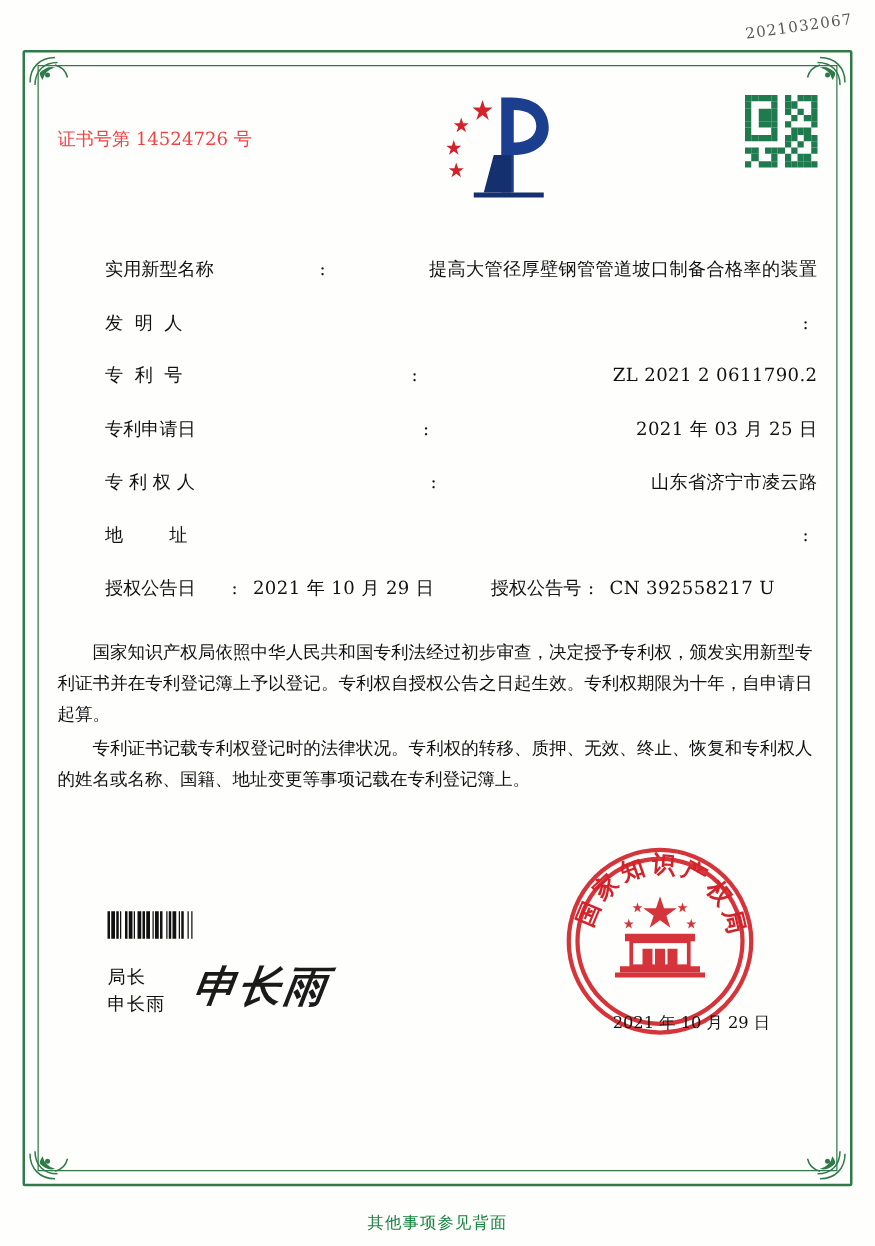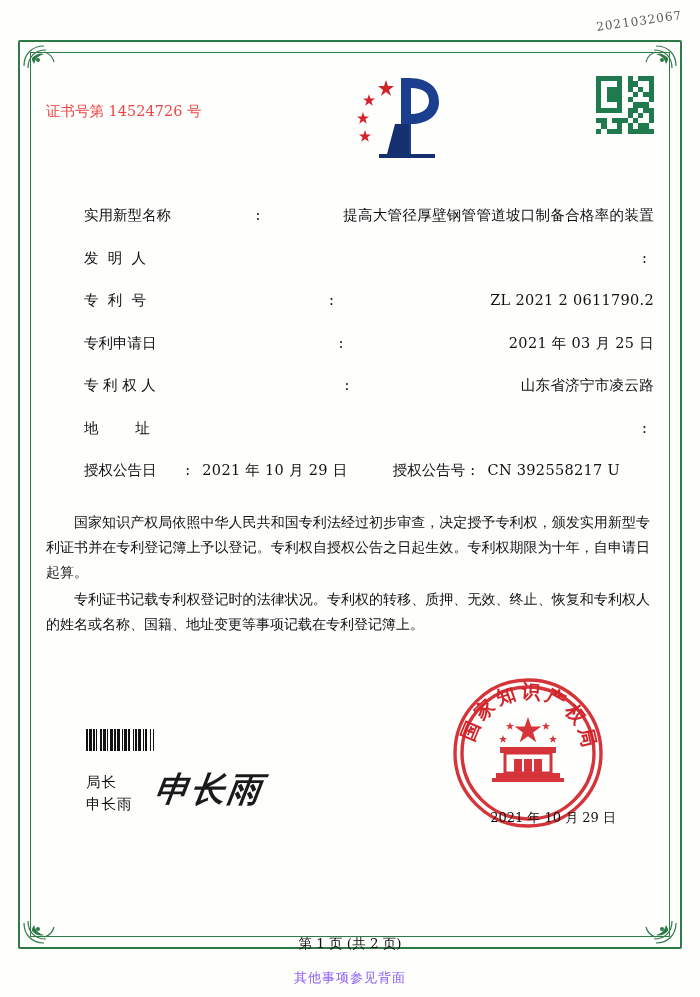--- a/index.html
+++ b/index.html
@@ -147,21 +147,21 @@
   .page-num{
     position:absolute;left:0;right:0;bottom:44px;
     text-align:center;
     font-family:"DejaVu Serif","Liberation Serif",serif;
     font-size:13.5px;color:#111;
   }
   .footnote{
     position:absolute;left:0;right:0;bottom:10px;
     text-align:center;
     font-family:"DejaVu Serif","Liberation Serif",serif;
-    font-size:13px;color:#8b5cf6;letter-spacing:1px;
+    font-size:13px;color:#15803d;letter-spacing:1px;
   }
 </style>
 </head>
 <body>
 
 <div class="page">
 
   <div class="handwritten-id">2021032067</div>
 
   <div class="border-outer"></div>
@@ -478,16 +478,15 @@
         <text font-family="DejaVu Serif, Liberation Serif, serif" font-size="19" font-weight="bold" fill="#d2232a" letter-spacing="4">
           <textPath href="#sealArc" startOffset="6%">国家知识产权局</textPath>
         </text>
       </svg>
     </div>
 
     <div class="seal-date">2021 年 10 月 29 日</div>
 
   </div>
 
-  <div class="page-num">第 1 页 (共 2 页)</div>
   <div class="footnote">其他事项参见背面</div>
 
 </div>
 
 </body></html>

